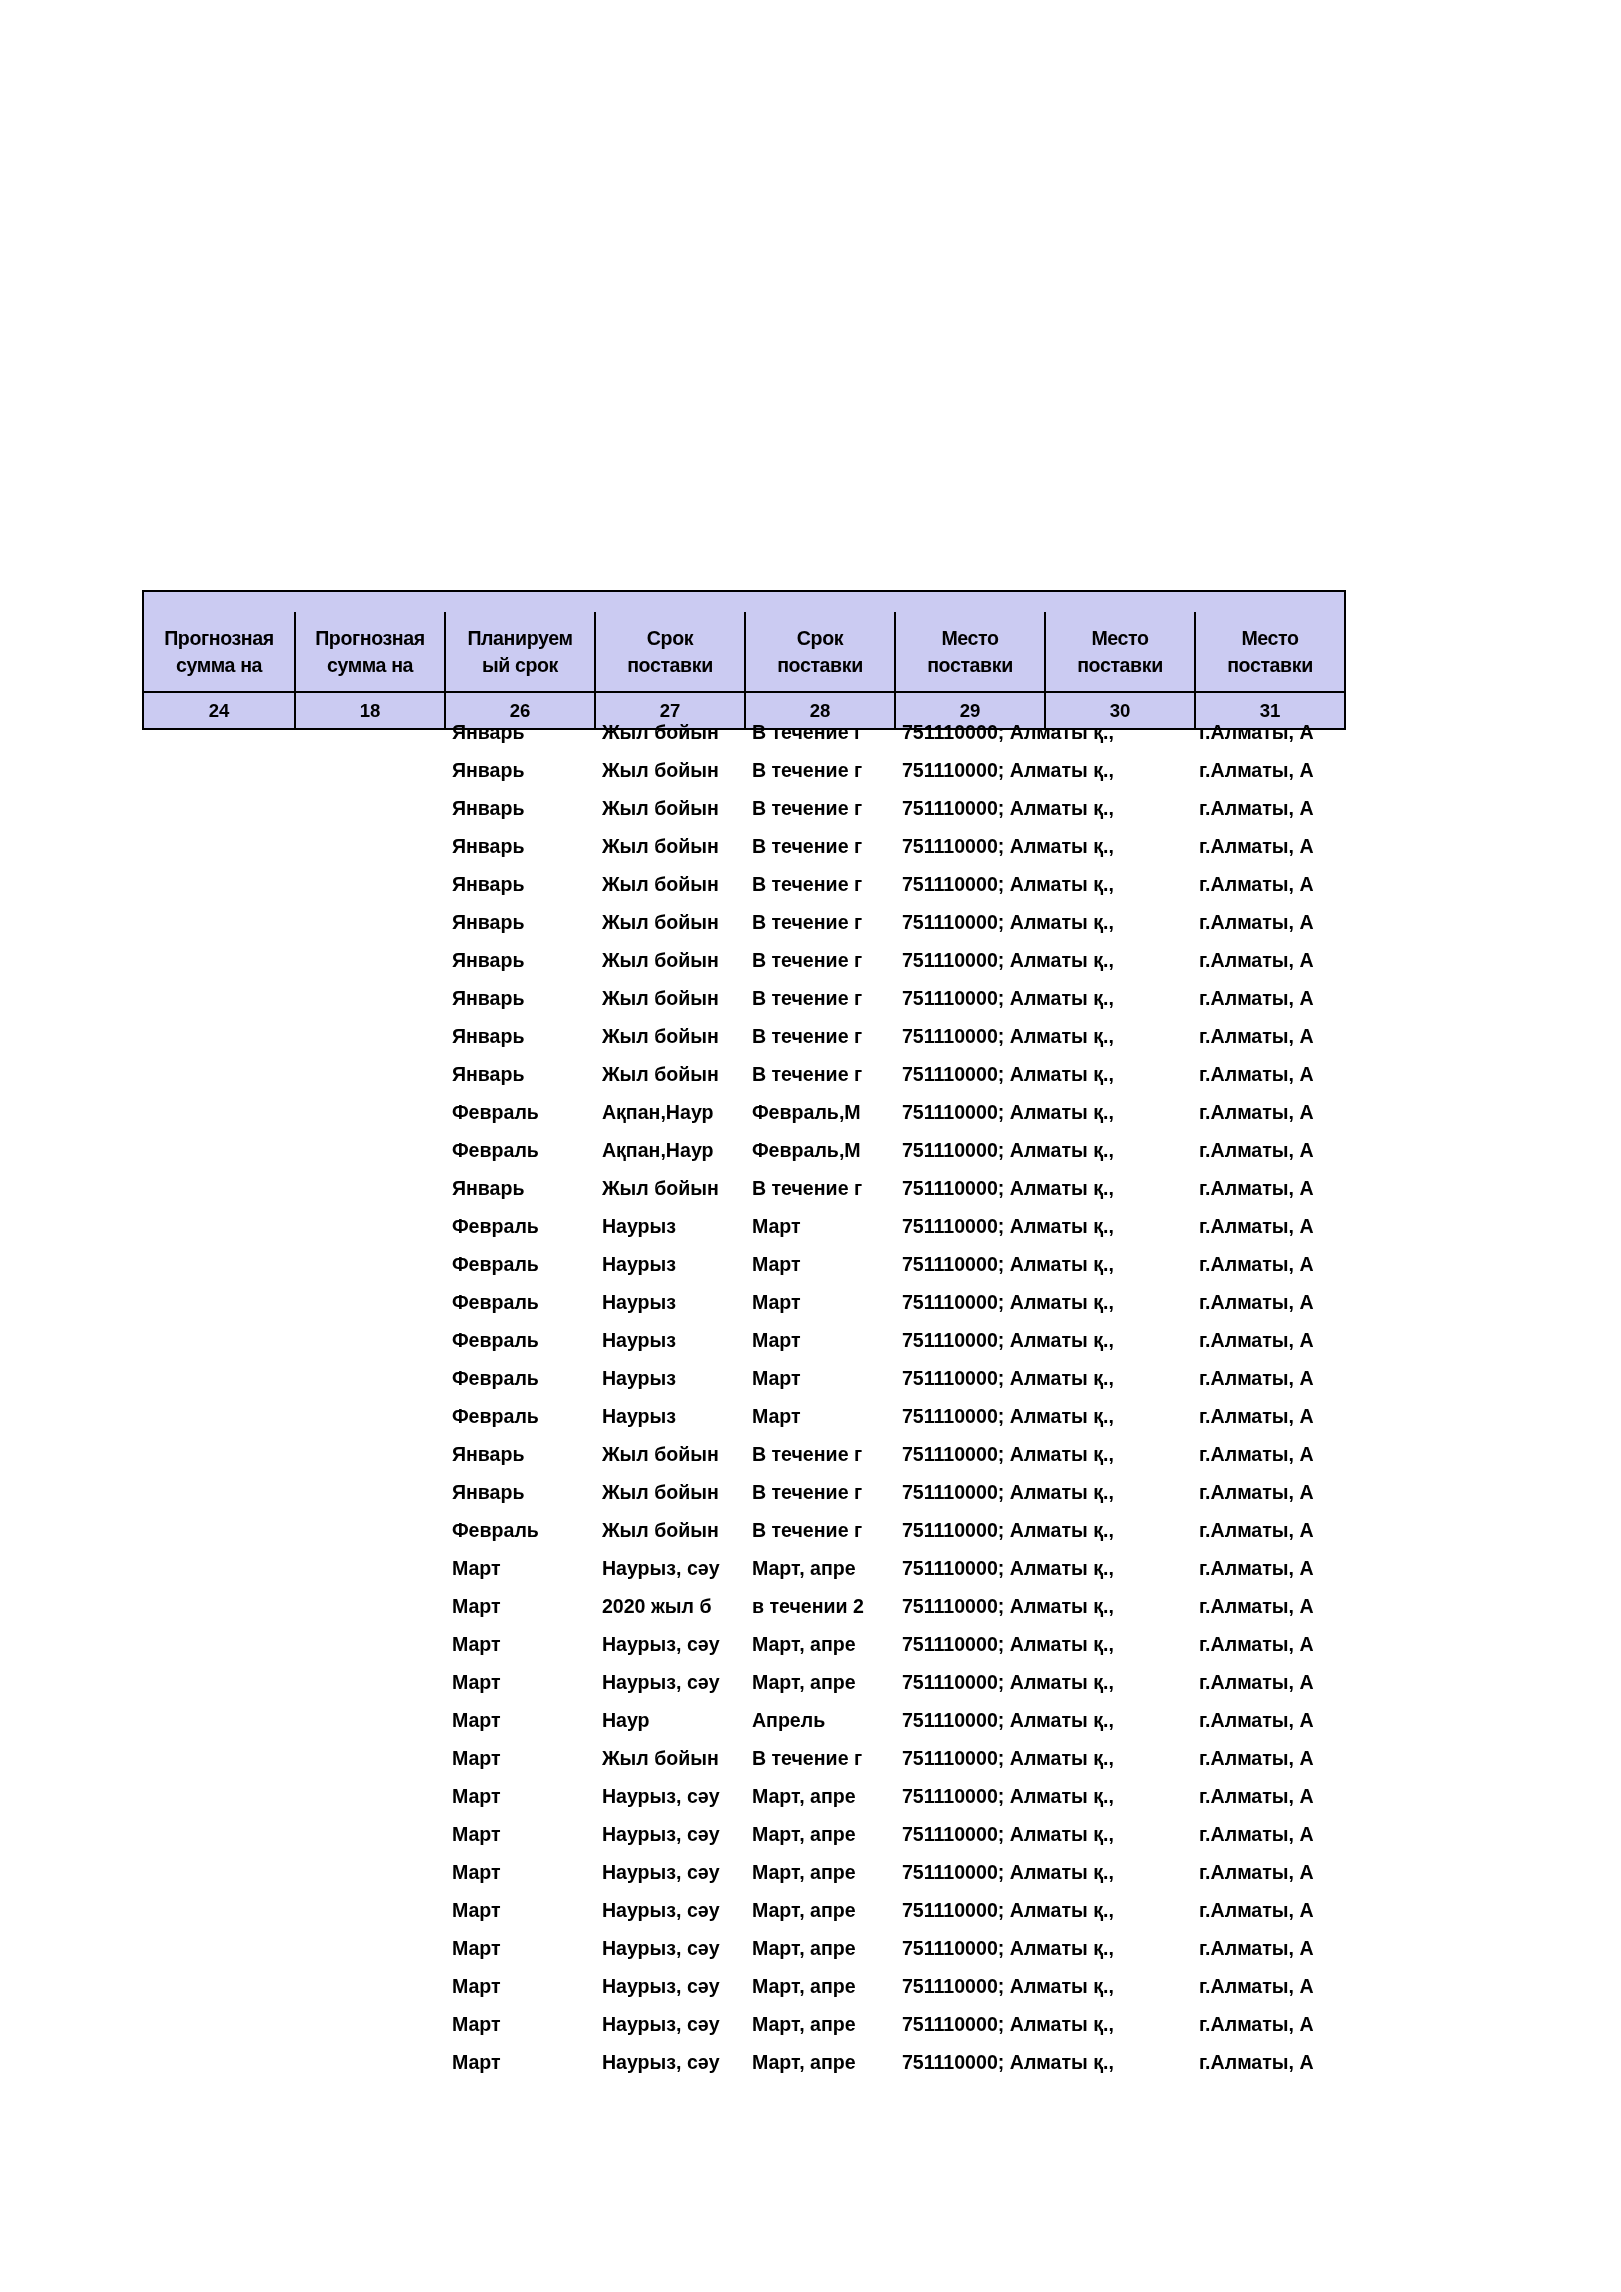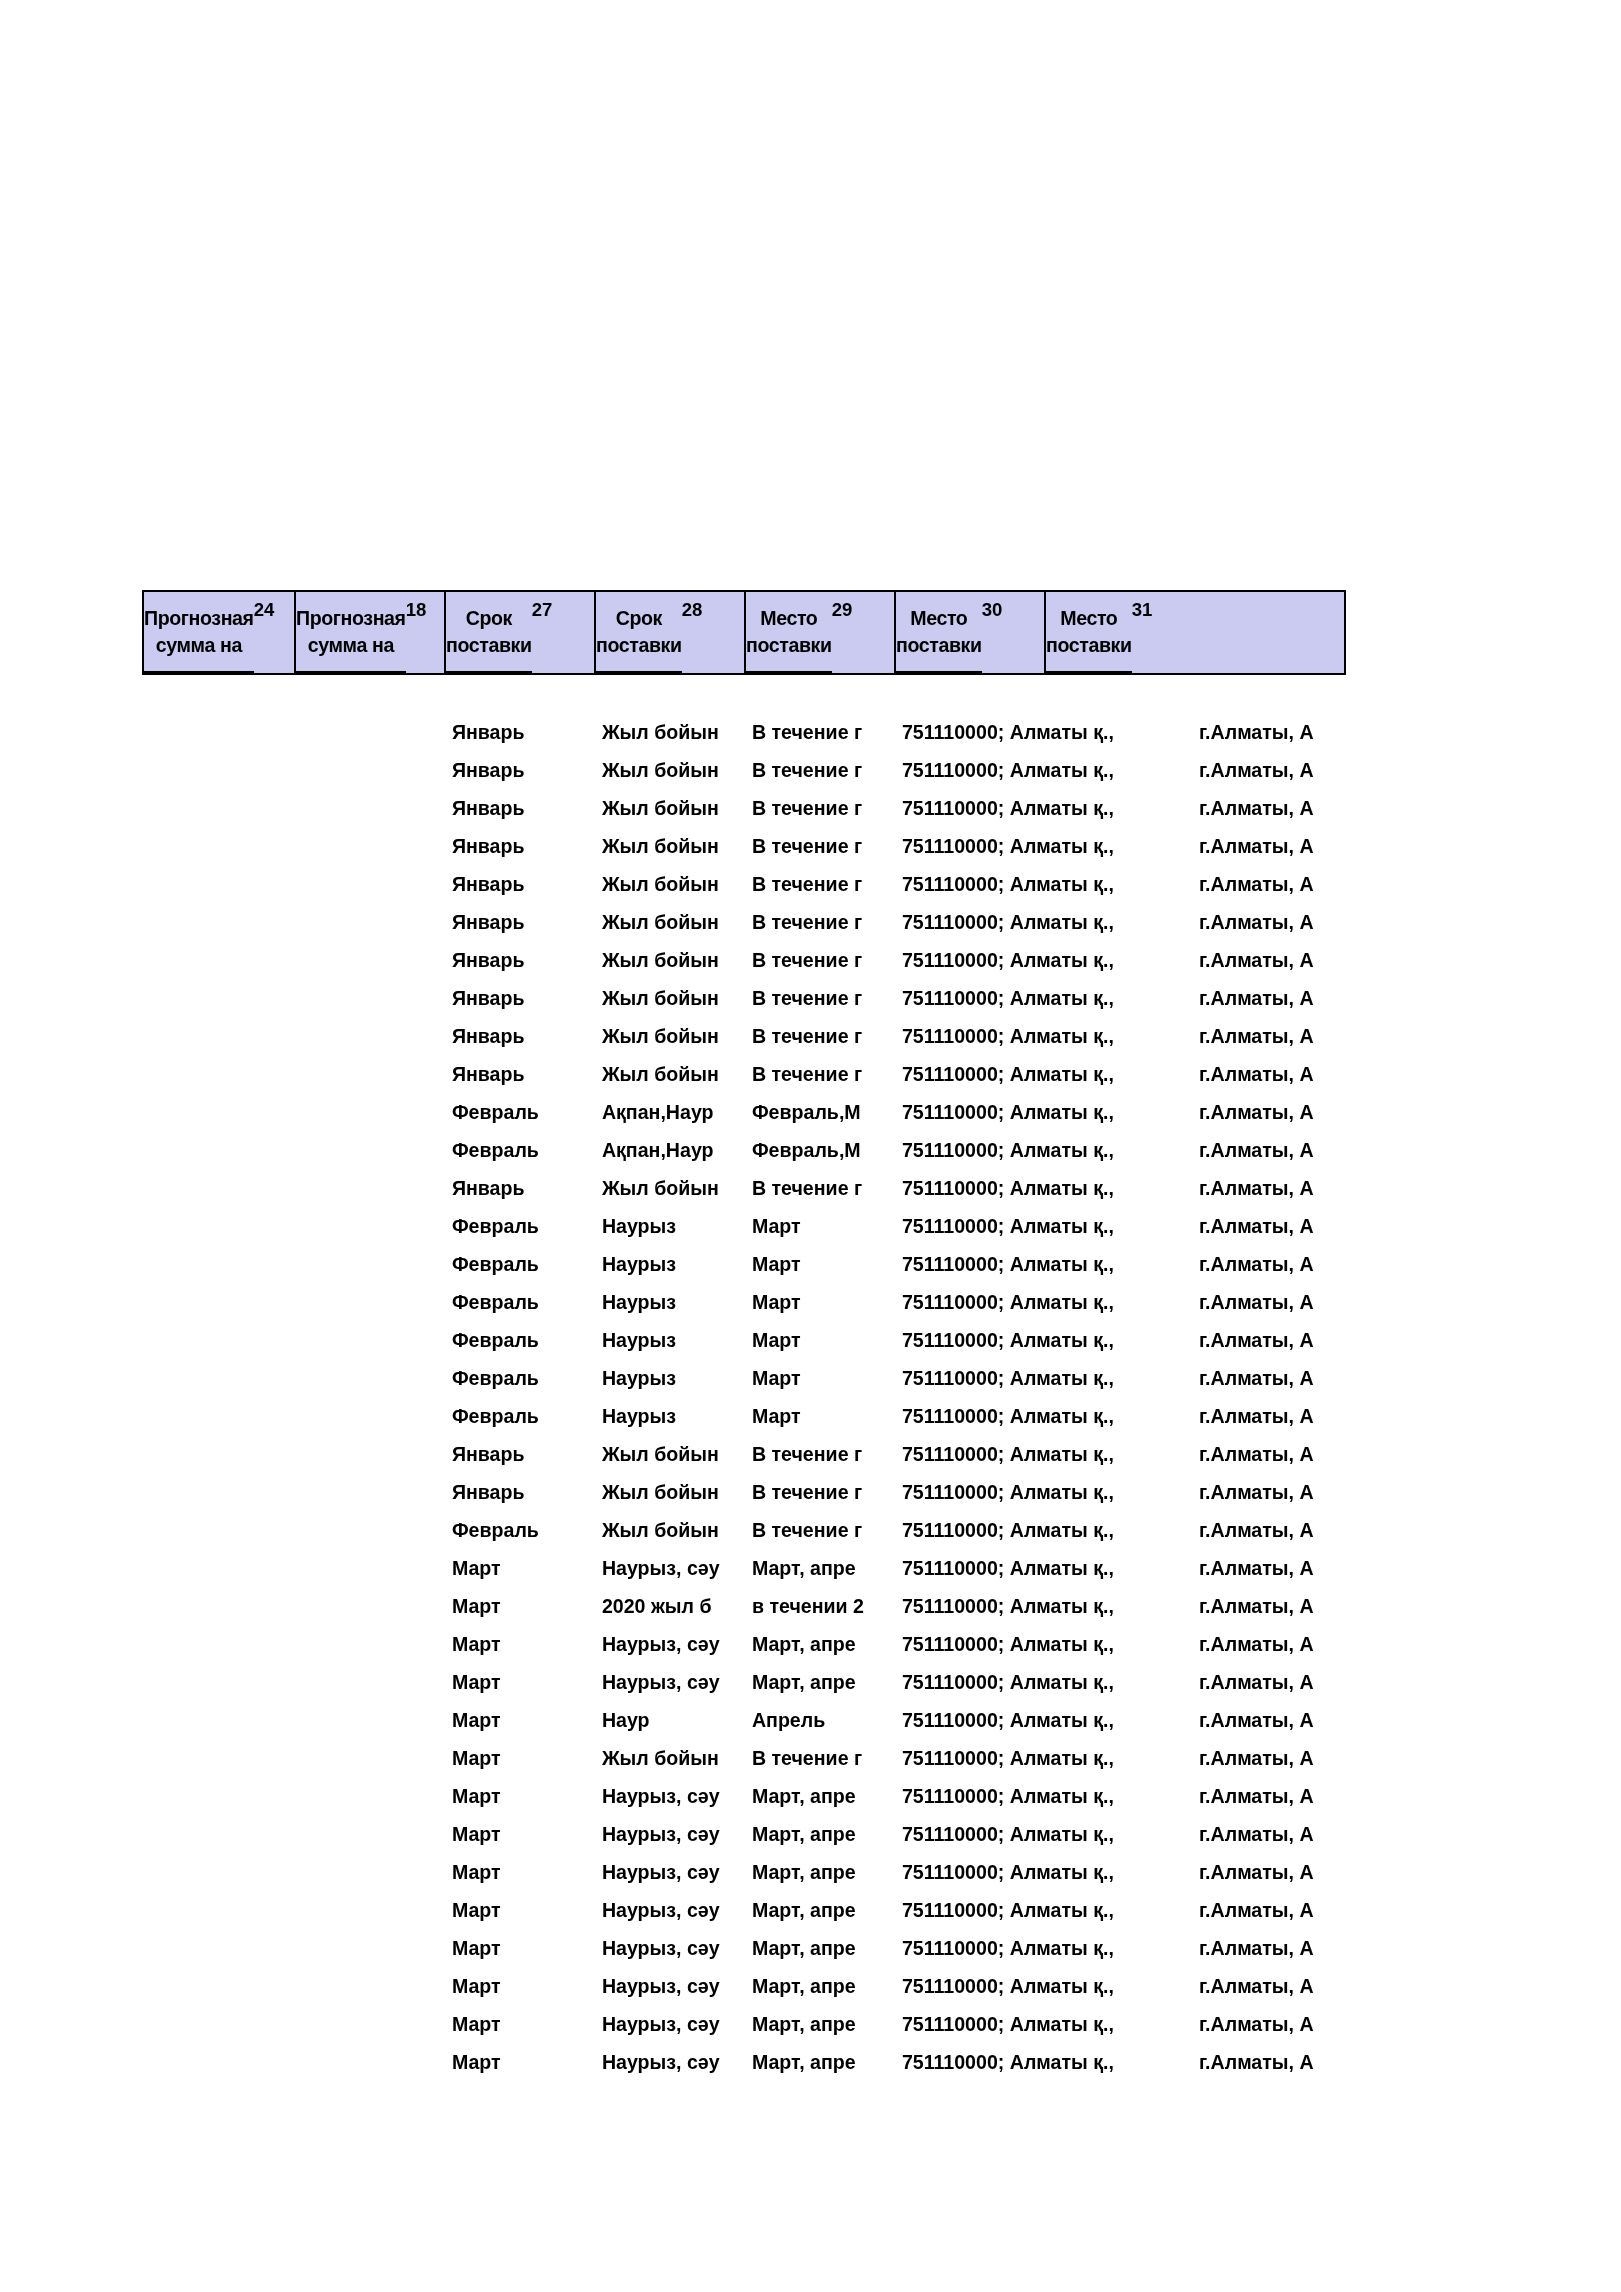--- a/index.html
+++ b/index.html
@@ -12,21 +12,21 @@
     overflow:hidden;
   }
   
   .sheet-header{
     position:absolute;left:142px;top:590px;
     display:grid;
     grid-template-columns:repeat(8,150px);
     border:2.9px solid #000;
     background:#cbcbf2;
   }
-  .hcol{display:flex;flex-direction:row;box-sizing:border-box;}
+  .hcol{display:flex;flex-direction:column;box-sizing:border-box;margin-top:20px;}
   .hcol.not-first{border-left:2px solid #000;}
   .htitle{
     height:79px;
     border-bottom:2px solid #000;
     display:flex;align-items:center;justify-content:center;
     text-align:center;
     font-weight:700;font-size:19.6px;line-height:26.5px;
     letter-spacing:-0.4px;
     white-space:pre-line;
   }
@@ -63,20 +63,25 @@
 сумма на</div>
     <div class="hnum">24</div>
   </div>
 
   <div class="hcol not-first">
     <div class="htitle">Прогнозная
 сумма на</div>
     <div class="hnum">18</div>
   </div>
 
+  <div class="hcol not-first">
+    <div class="htitle">Планируем
+ый срок</div>
+    <div class="hnum">26</div>
+  </div>
 
   <div class="hcol not-first">
     <div class="htitle">Срок
 поставки</div>
     <div class="hnum">27</div>
   </div>
 
   <div class="hcol not-first">
     <div class="htitle">Срок
 поставки</div>

